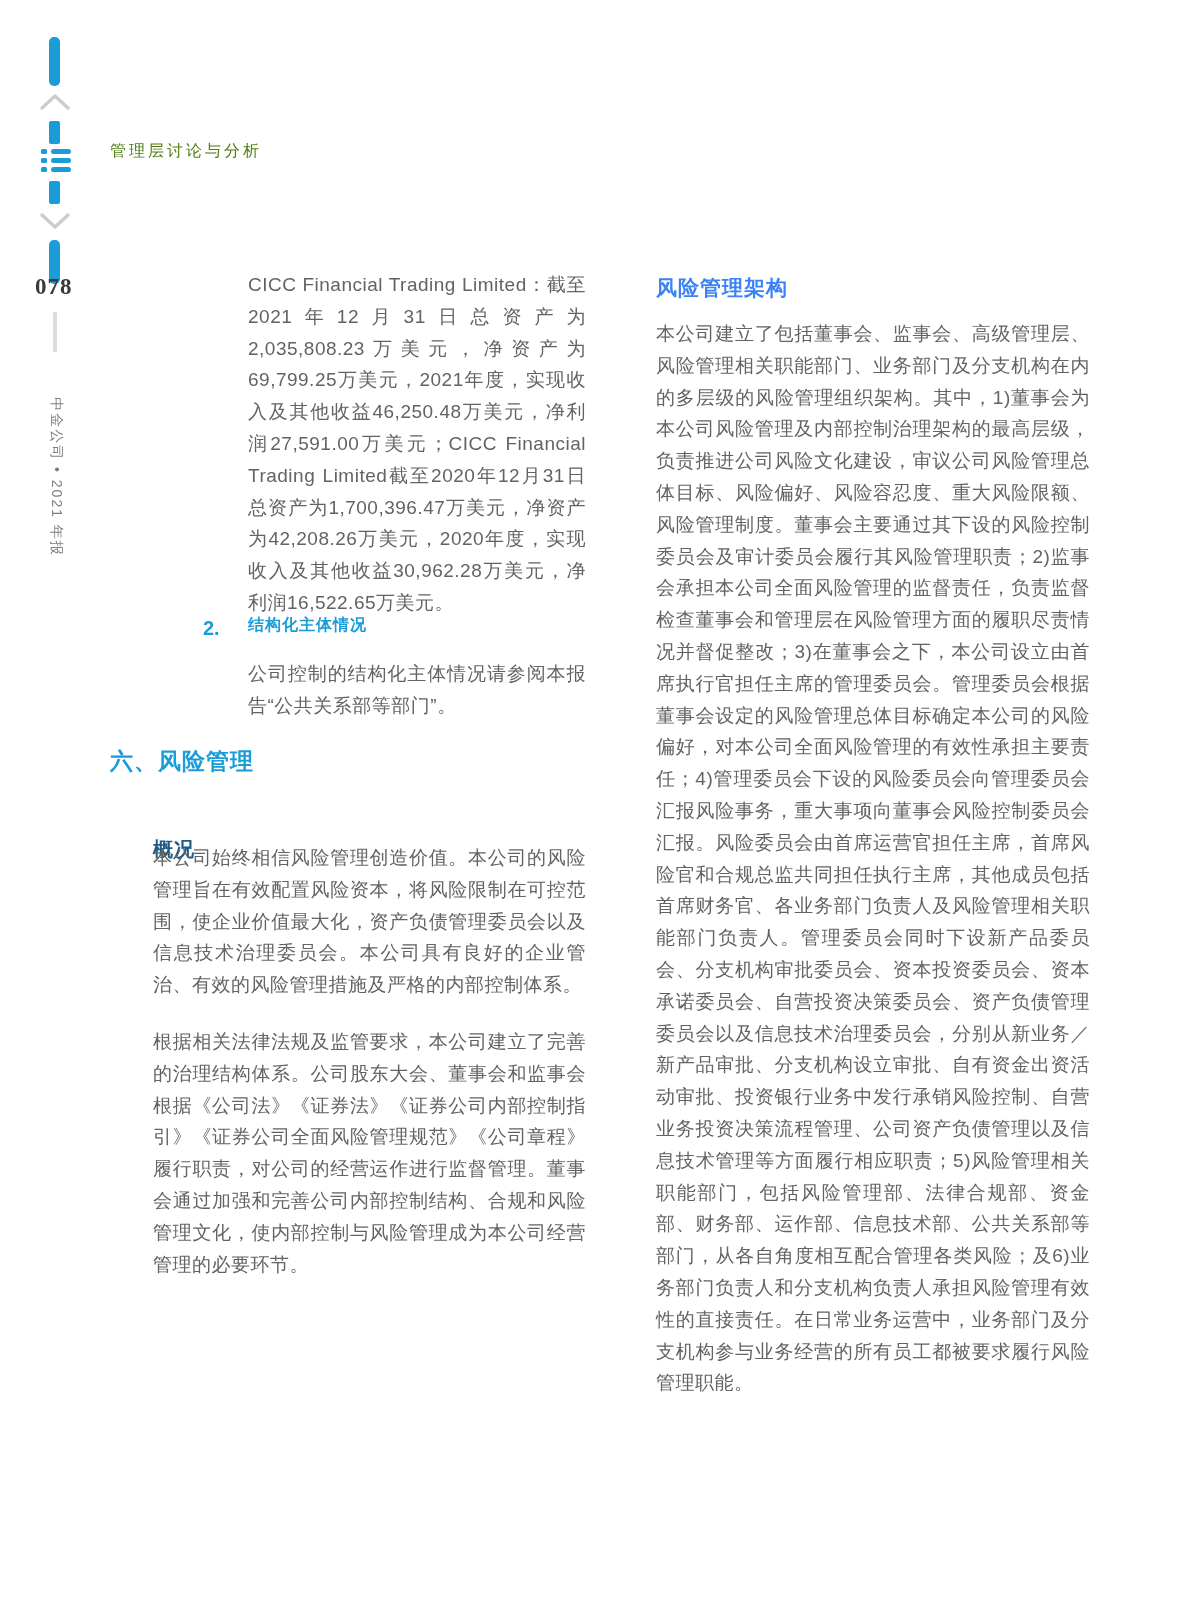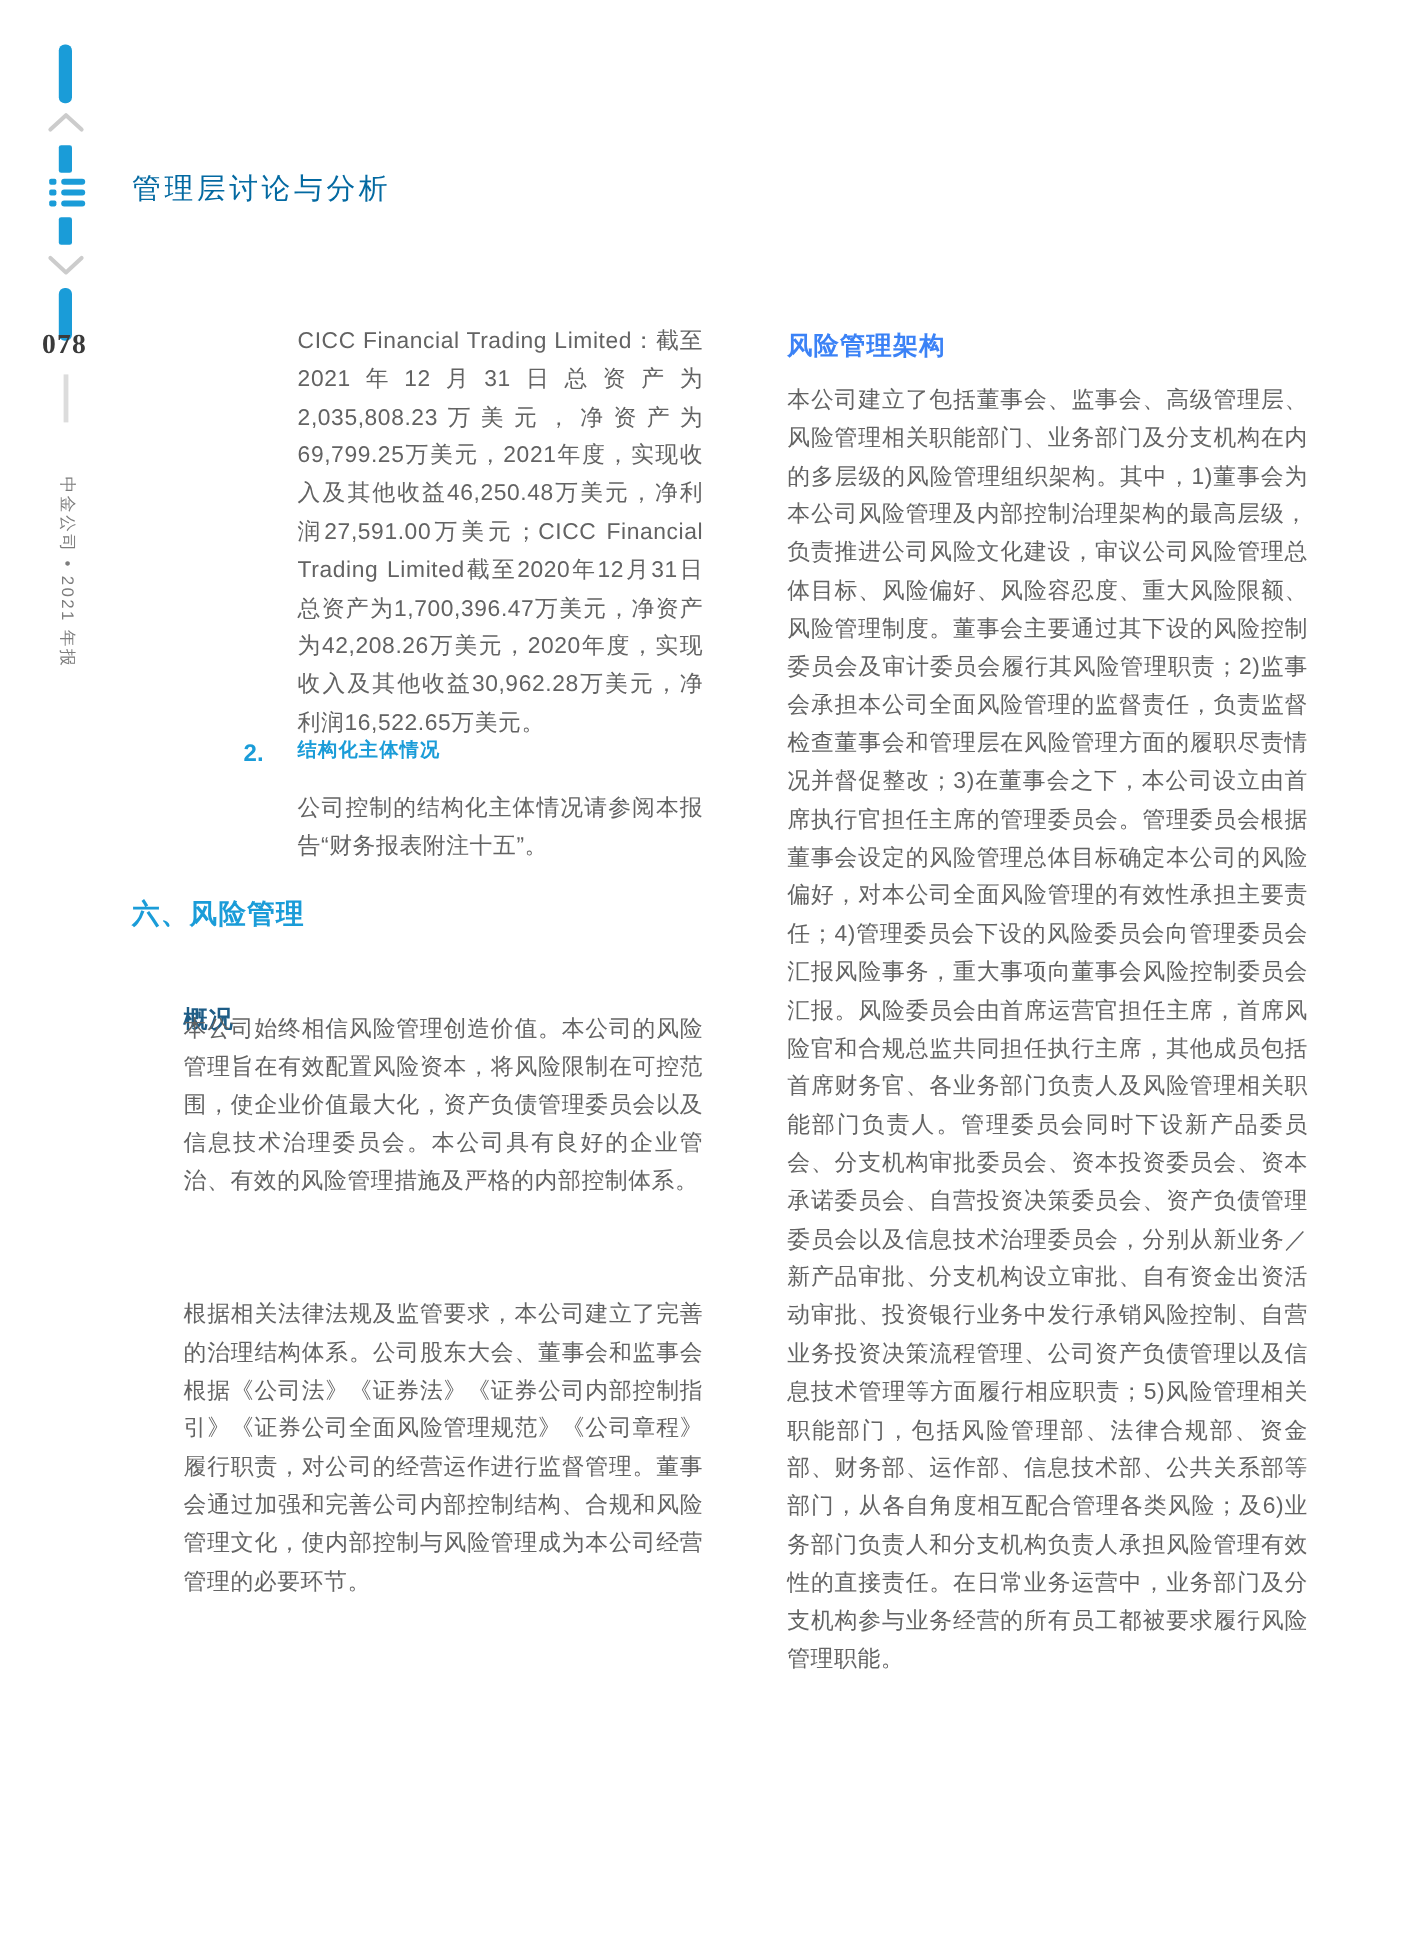--- a/index.html
+++ b/index.html
@@ -37,21 +37,21 @@
   .spine-text{
     position:absolute;left:-53px;top:467px;width:220px;height:20px;line-height:20px;
     transform:rotate(90deg);
     text-align:center;font-size:14px;color:#7d7d7d;letter-spacing:2px;white-space:nowrap;
   }
 
   
   .header-title{
     position:absolute;left:110px;top:141px;margin:0;
     font-family:"Liberation Serif", serif;font-weight:normal;
-    font-size:24px;color:#0369a1;letter-spacing:3px;
+    font-size:16px;color:#4d7c0f;letter-spacing:3px;
   }
 
   
   .body-text{
     position:absolute;
     font-size:19px;line-height:31.8px;
     color:#636363;
     text-align:justify;
     letter-spacing:0.5px;
     margin:0;
@@ -69,21 +69,21 @@
 
   .h-six{
     position:absolute;left:110px;top:746px;margin:0;
     font-size:23px;font-weight:bold;color:#1a9cd8;letter-spacing:1px;text-align:right;
   }
   .h-overview{
     position:absolute;left:153px;top:836px;margin:0;
     font-size:20px;font-weight:bold;color:#1d5c86;letter-spacing:1px;
   }
   .p-left1{left:153px;top:842px;width:433px;}
-  .p-left2{left:153px;top:1080px;width:433px;}
+  .p-left2{left:153px;top:1026px;width:433px;}
 
   .h-right{
     position:absolute;left:656px;top:274px;margin:0;
     font-size:21px;font-weight:bold;color:#3b82f6;letter-spacing:1px;
   }
   .p-right{left:656px;top:318px;width:434px;}
 </style>
 </head>
 <body>
 
@@ -125,21 +125,21 @@
     <div class="spine-line"></div>
     <div class="spine-text">中金公司 • 2021 年报</div>
   </div>
 
   <h1 class="header-title">管理层讨论与分析</h1>
 
   <p class="body-text p-cicc">CICC Financial Trading Limited：截至2021年12月31日总资产为2,035,808.23万美元，净资产为69,799.25万美元，2021年度，实现收入及其他收益46,250.48万美元，净利润27,591.00万美元；CICC Financial Trading Limited截至2020年12月31日总资产为1,700,396.47万美元，净资产为42,208.26万美元，2020年度，实现收入及其他收益30,962.28万美元，净利润16,522.65万美元。</p>
 
   <p class="sec2-number">2.</p>
   <h3 class="sec2-title">结构化主体情况</h3>
-  <p class="body-text sec2-body">公司控制的结构化主体情况请参阅本报告“财务报表附注十五”。</p>
+  <p class="body-text sec2-body">公司控制的结构化主体情况请参阅本报告“公共关系部等部门”。</p>
 
   <h2 class="h-six">六、风险管理</h2>
   <h3 class="h-overview">概况</h3>
   <p class="body-text p-left1">本公司始终相信风险管理创造价值。本公司的风险管理旨在有效配置风险资本，将风险限制在可控范围，使企业价值最大化，资产负债管理委员会以及信息技术治理委员会。本公司具有良好的企业管治、有效的风险管理措施及严格的内部控制体系。</p>
   <p class="body-text p-left2">根据相关法律法规及监管要求，本公司建立了完善的治理结构体系。公司股东大会、董事会和监事会根据《公司法》《证券法》《证券公司内部控制指引》《证券公司全面风险管理规范》《公司章程》履行职责，对公司的经营运作进行监督管理。董事会通过加强和完善公司内部控制结构、合规和风险管理文化，使内部控制与风险管理成为本公司经营管理的必要环节。</p>
 
   <h3 class="h-right">风险管理架构</h3>
   <p class="body-text p-right">本公司建立了包括董事会、监事会、高级管理层、风险管理相关职能部门、业务部门及分支机构在内的多层级的风险管理组织架构。其中，1)董事会为本公司风险管理及内部控制治理架构的最高层级，负责推进公司风险文化建设，审议公司风险管理总体目标、风险偏好、风险容忍度、重大风险限额、风险管理制度。董事会主要通过其下设的风险控制委员会及审计委员会履行其风险管理职责；2)监事会承担本公司全面风险管理的监督责任，负责监督检查董事会和管理层在风险管理方面的履职尽责情况并督促整改；3)在董事会之下，本公司设立由首席执行官担任主席的管理委员会。管理委员会根据董事会设定的风险管理总体目标确定本公司的风险偏好，对本公司全面风险管理的有效性承担主要责任；4)管理委员会下设的风险委员会向管理委员会汇报风险事务，重大事项向董事会风险控制委员会汇报。风险委员会由首席运营官担任主席，首席风险官和合规总监共同担任执行主席，其他成员包括首席财务官、各业务部门负责人及风险管理相关职能部门负责人。管理委员会同时下设新产品委员会、分支机构审批委员会、资本投资委员会、资本承诺委员会、自营投资决策委员会、资产负债管理委员会以及信息技术治理委员会，分别从新业务／新产品审批、分支机构设立审批、自有资金出资活动审批、投资银行业务中发行承销风险控制、自营业务投资决策流程管理、公司资产负债管理以及信息技术管理等方面履行相应职责；5)风险管理相关职能部门，包括风险管理部、法律合规部、资金部、财务部、运作部、信息技术部、公共关系部等部门，从各自角度相互配合管理各类风险；及6)业务部门负责人和分支机构负责人承担风险管理有效性的直接责任。在日常业务运营中，业务部门及分支机构参与业务经营的所有员工都被要求履行风险管理职能。</p>
 
 </div>

